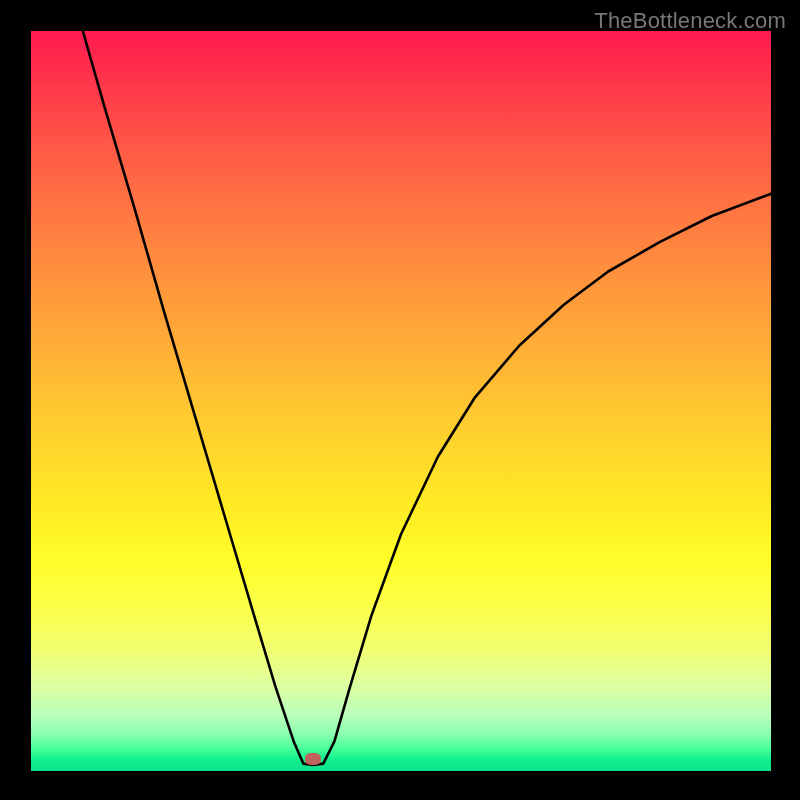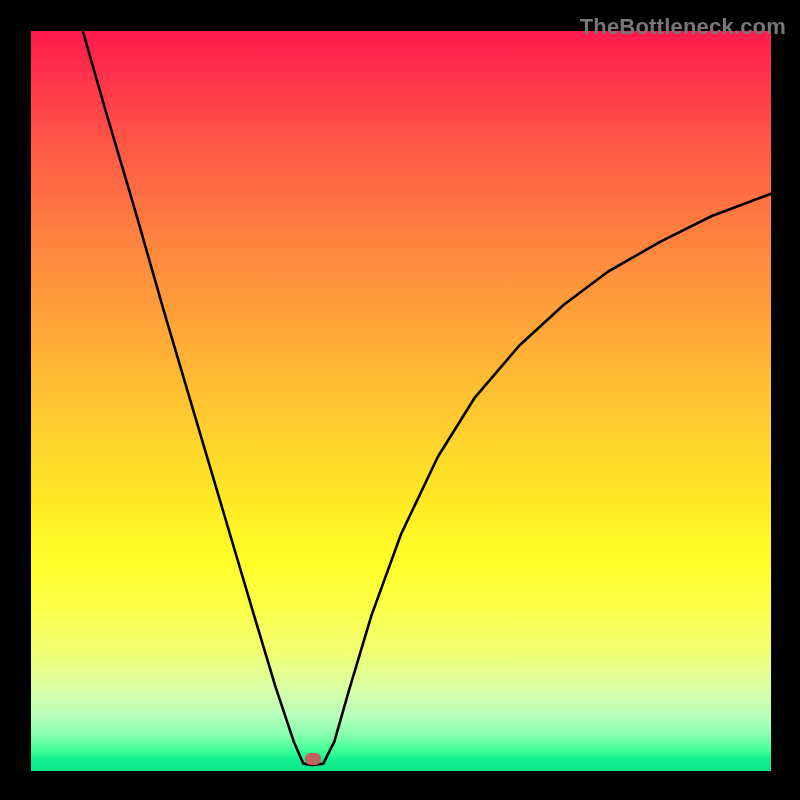--- a/index.html
+++ b/index.html
@@ -42,25 +42,25 @@
       #d9ffa6 89%,
       #b8ffba 92.5%,
       #8affb0 95%,
       #48ff9a 97%,
       #12f08e 98.5%,
       #0fe28b 100%
     );
   }
   .watermark {
     position: absolute;
-    top: 14px;
+    top: 8px;
     right: 14px;
     color: #777;
     font-size: 22px;
-    font-weight: 700;
+    font-weight: 400;
     letter-spacing: 0.2px;
     user-select: none;
   }
   .curve-svg {
     position: absolute;
     left: 0;
     top: 0;
     width: 740px;
     height: 740px;
   }

